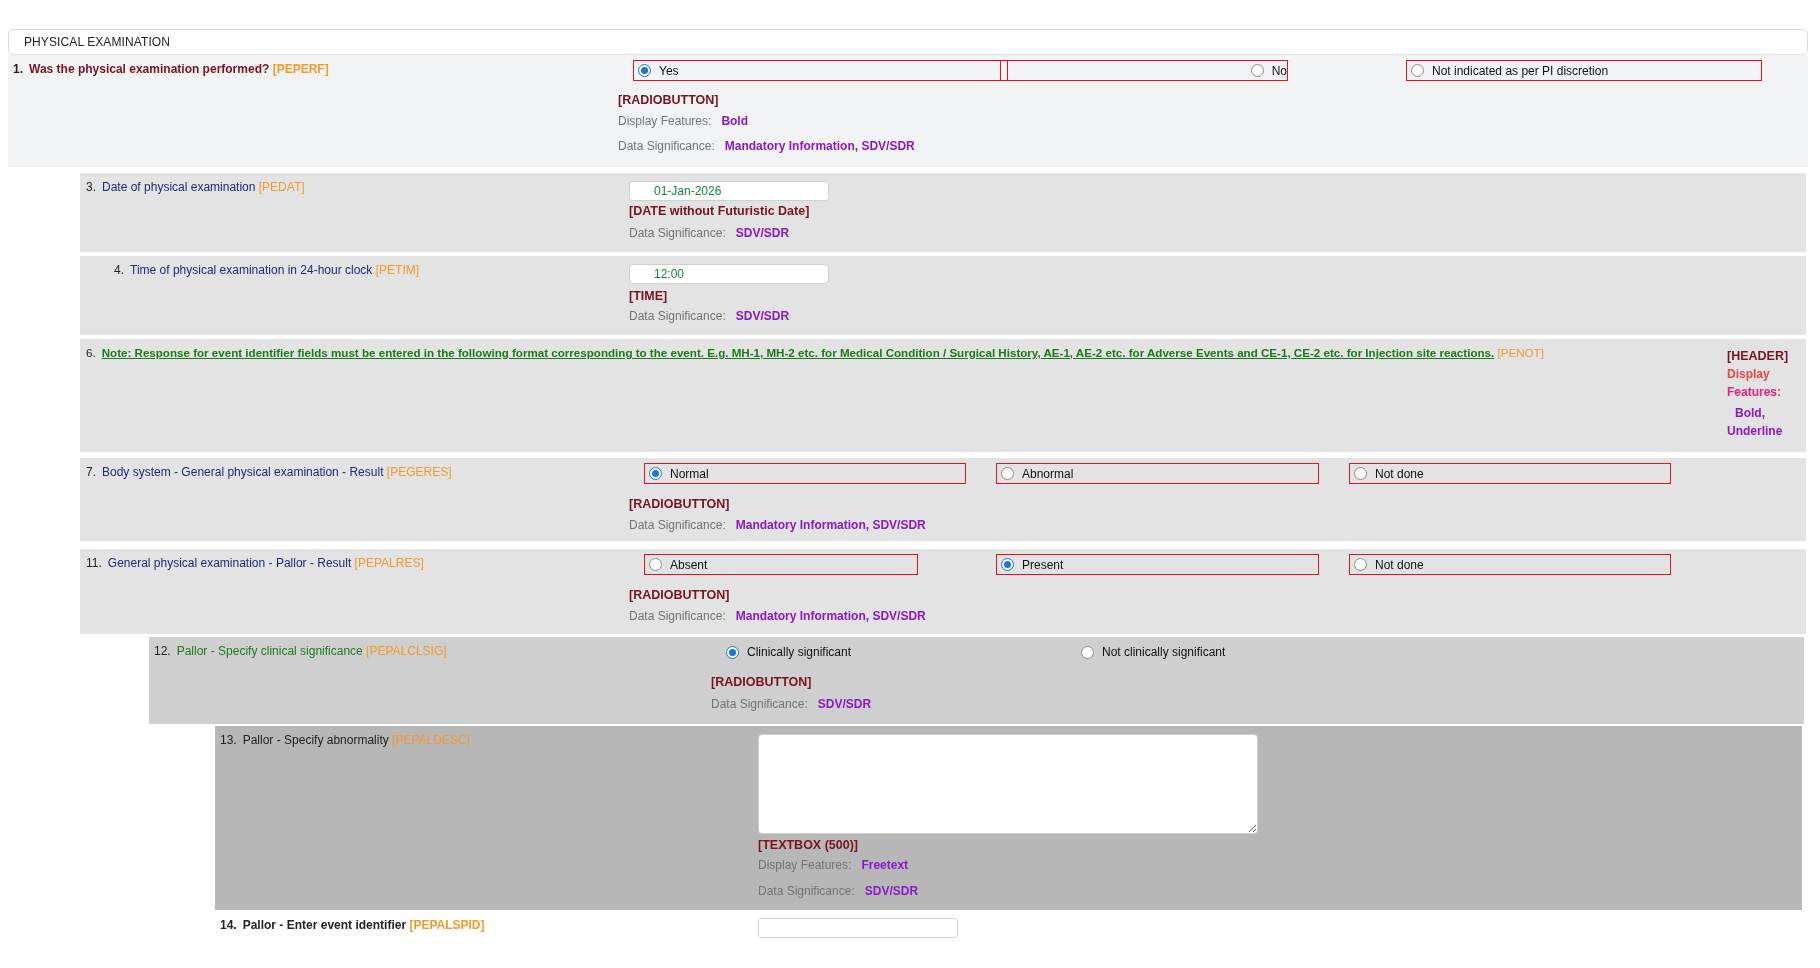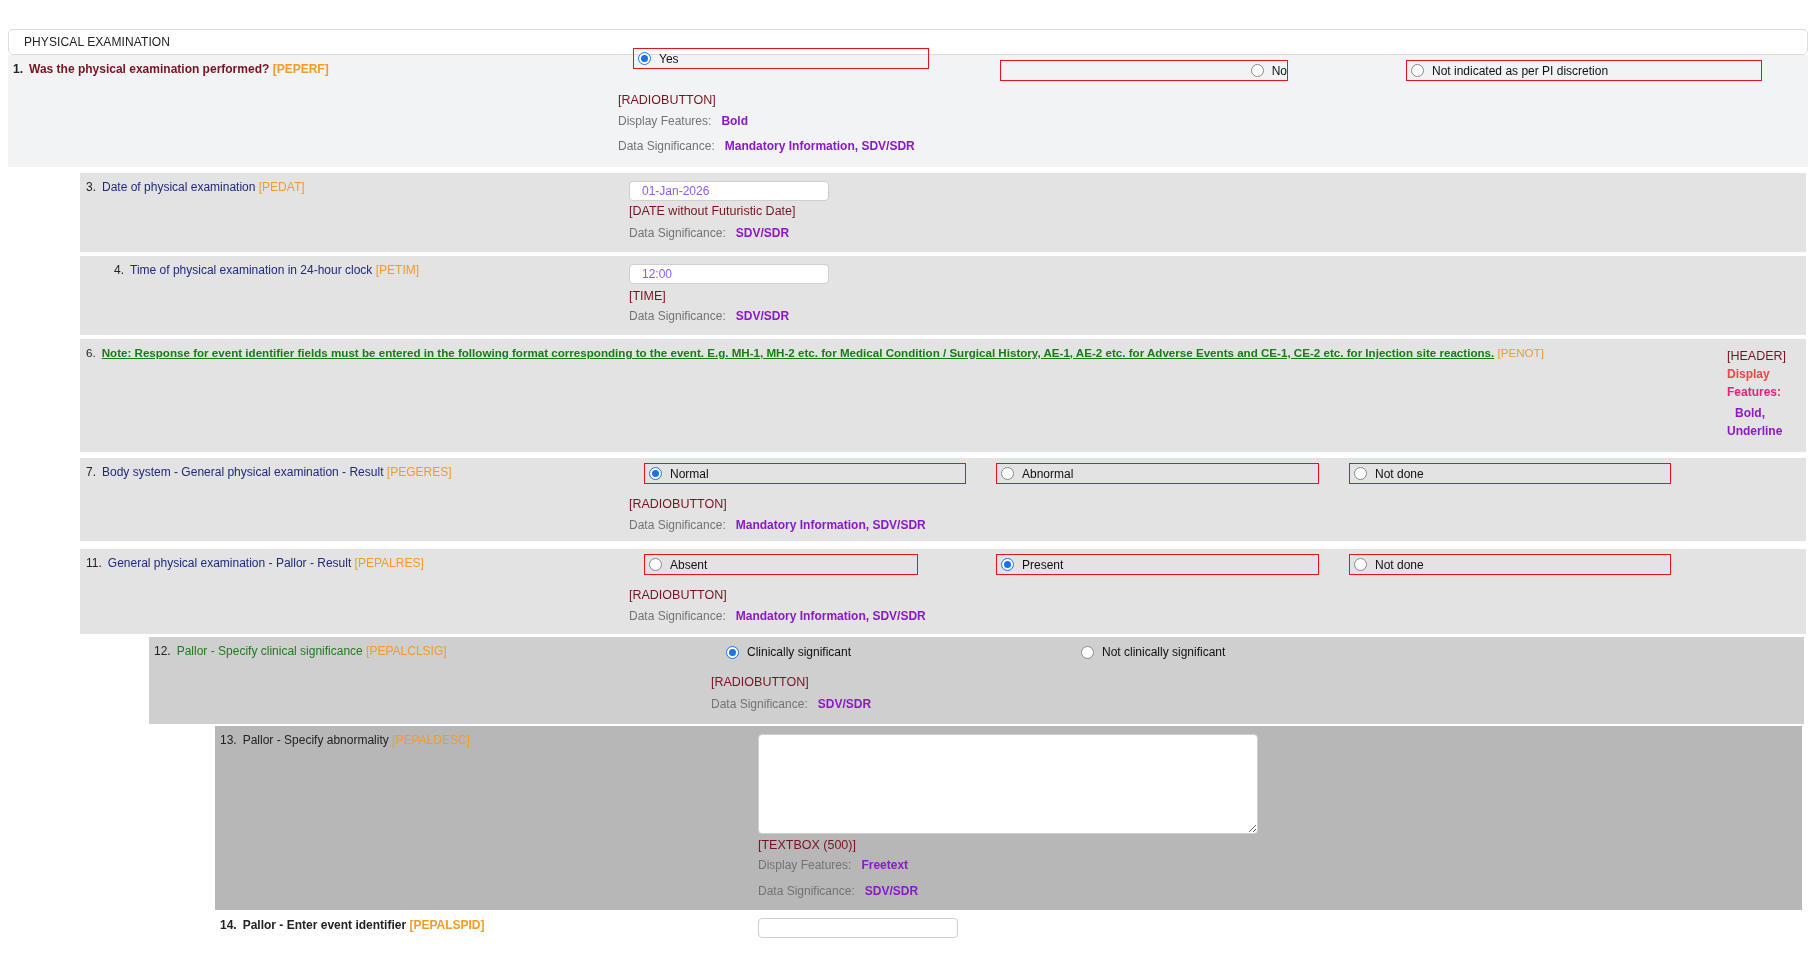--- a/index.html
+++ b/index.html
@@ -29,43 +29,43 @@
   .q-dark { color: #222; }
   .code { color: #f39a2b; }
   .note { color: #1a7a1a; font-weight: bold; text-decoration: underline; }
 
   .rbox { position: absolute; height: 21px; border: 1.5px solid #e0161c; display: flex; align-items: center; padding-left: 4px; font-size: 12px; color: #111; }
   .rplain { position: absolute; height: 20px; display: flex; align-items: center; font-size: 12px; color: #111; }
   .radio { width: 13px; height: 13px; border-radius: 50%; border: 1px solid #8a8a8a; background: #fff; margin-right: 8px; flex-shrink: 0; position: relative; }
   .radio.on { border: 1.5px solid #1a73e8; }
   .radio.on::after { content: ""; position: absolute; left: 2px; top: 2px; width: 7px; height: 7px; border-radius: 50%; background: #1a73e8; }
 
-  .type { position: absolute; color: #7a1320; font-weight: normal; font-size: 12.5px; white-space: nowrap; }
+  .type { position: absolute; color: #7a1320; font-weight: bold; font-size: 12.5px; white-space: nowrap; }
   .meta { position: absolute; font-size: 12px; white-space: nowrap; }
   .meta-label { color: #737373; margin-right: 10px; }
   .meta-val { color: #8b18c9; font-weight: bold; }
 
-  .inp { position: absolute; height: 20px; border: 1px solid #cfcfcf; border-radius: 4px; background: #fff; font-size: 12px; padding-left: 12px; display: flex; align-items: center; color: #8b5cf6; font-family: "Liberation Sans", sans-serif; }
+  .inp { position: absolute; height: 20px; border: 1px solid #cfcfcf; border-radius: 4px; background: #fff; font-size: 12px; padding-left: 24px; display: flex; align-items: center; color: #15803d; font-family: "Liberation Sans", sans-serif; }
   .ta { position: absolute; border: 1px solid #cfcfcf; border-radius: 4px; background: #fff; resize: both; font-family: "Liberation Sans", sans-serif; font-size: 12px; }
 
   .hdr-side { position: absolute; font-size: 12px; line-height: 18px; }
 </style>
 </head>
 <body>
 
 <div class="abs hdr-box">
   <span class="hdr-title">PHYSICAL EXAMINATION</span>
 </div>
 
 <div class="sec s1"></div>
 <div class="q q-maroon" style="left:13px; top:62px;">
   <span class="num">1.</span><span>Was the physical examination performed?</span>
   <span class="code">[PEPERF]</span>
 </div>
-<div class="rbox" style="left:633px; top:48px; width:296px;">
+<div class="rbox" style="left:633px; top:60px; width:375px;">
   <span class="radio on"></span>
   <span>Yes</span>
 </div>
 <div class="rbox" style="left:1000px; top:60px; width:288px;justify-content:flex-end;">
   <span class="radio"></span>
   <span>No</span>
 </div>
 <div class="rbox" style="left:1406px; top:60px; width:356px;">
   <span class="radio"></span>
   <span>Not indicated as per PI discretion</span>

